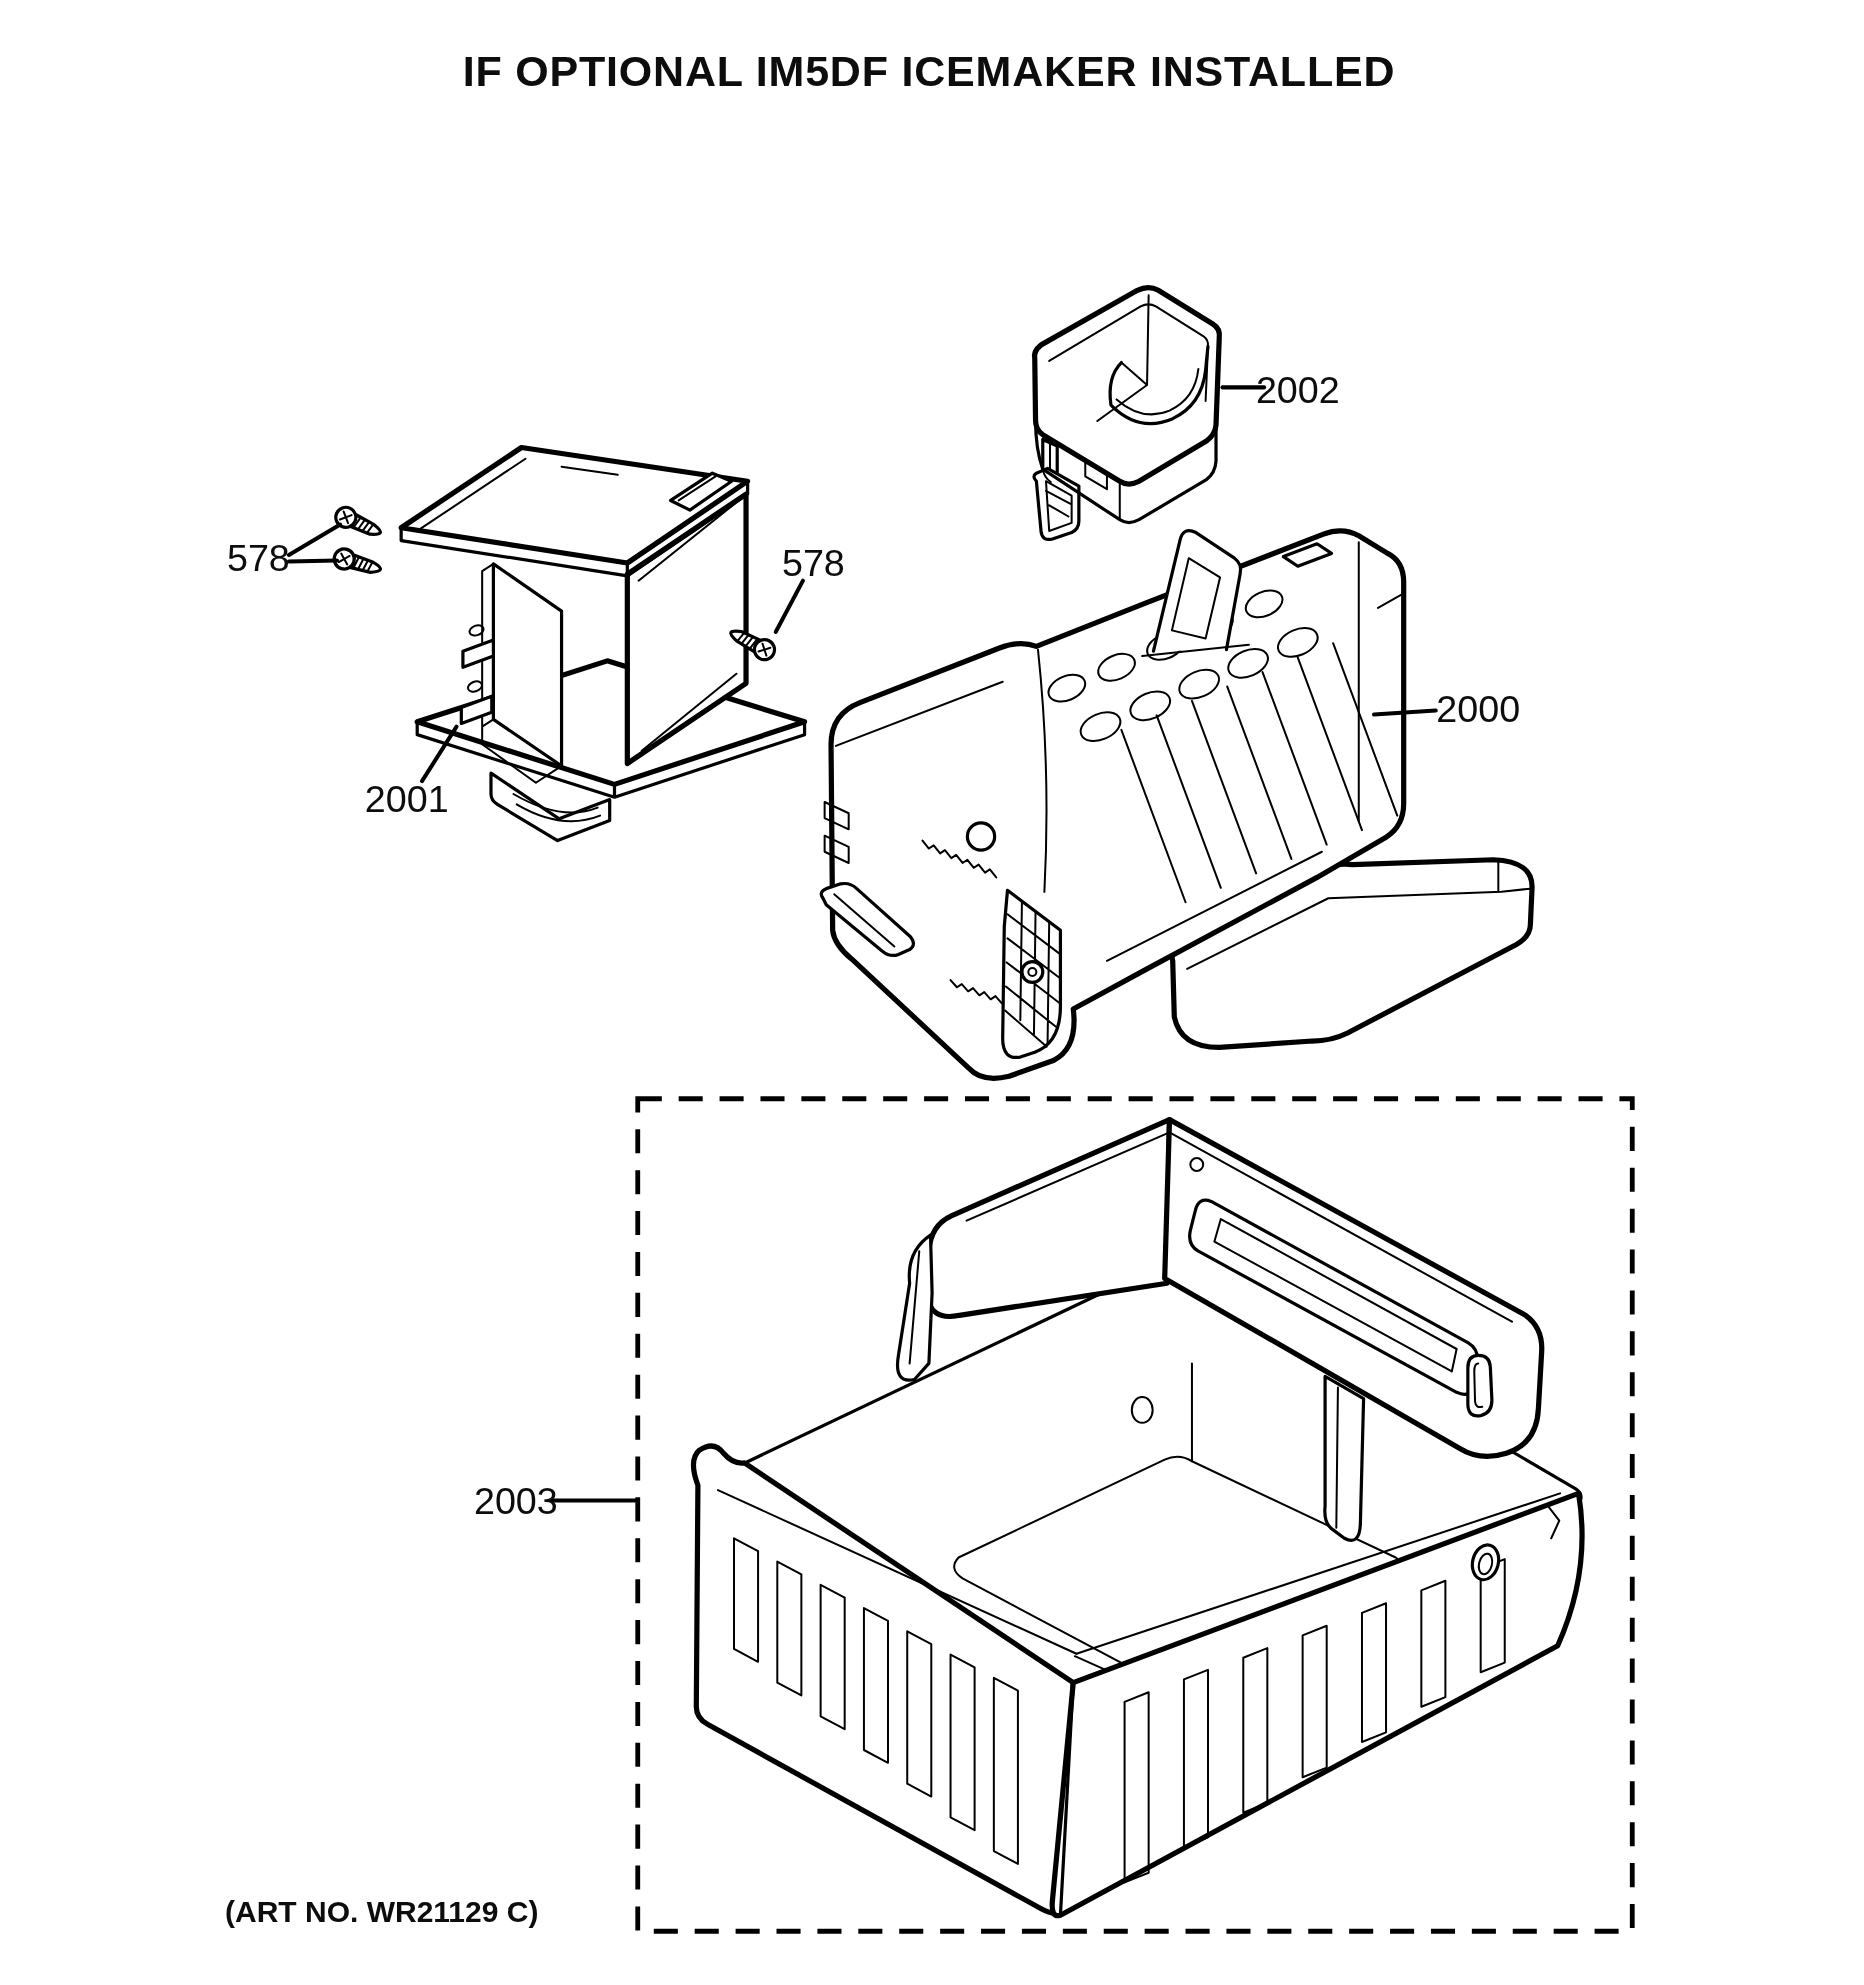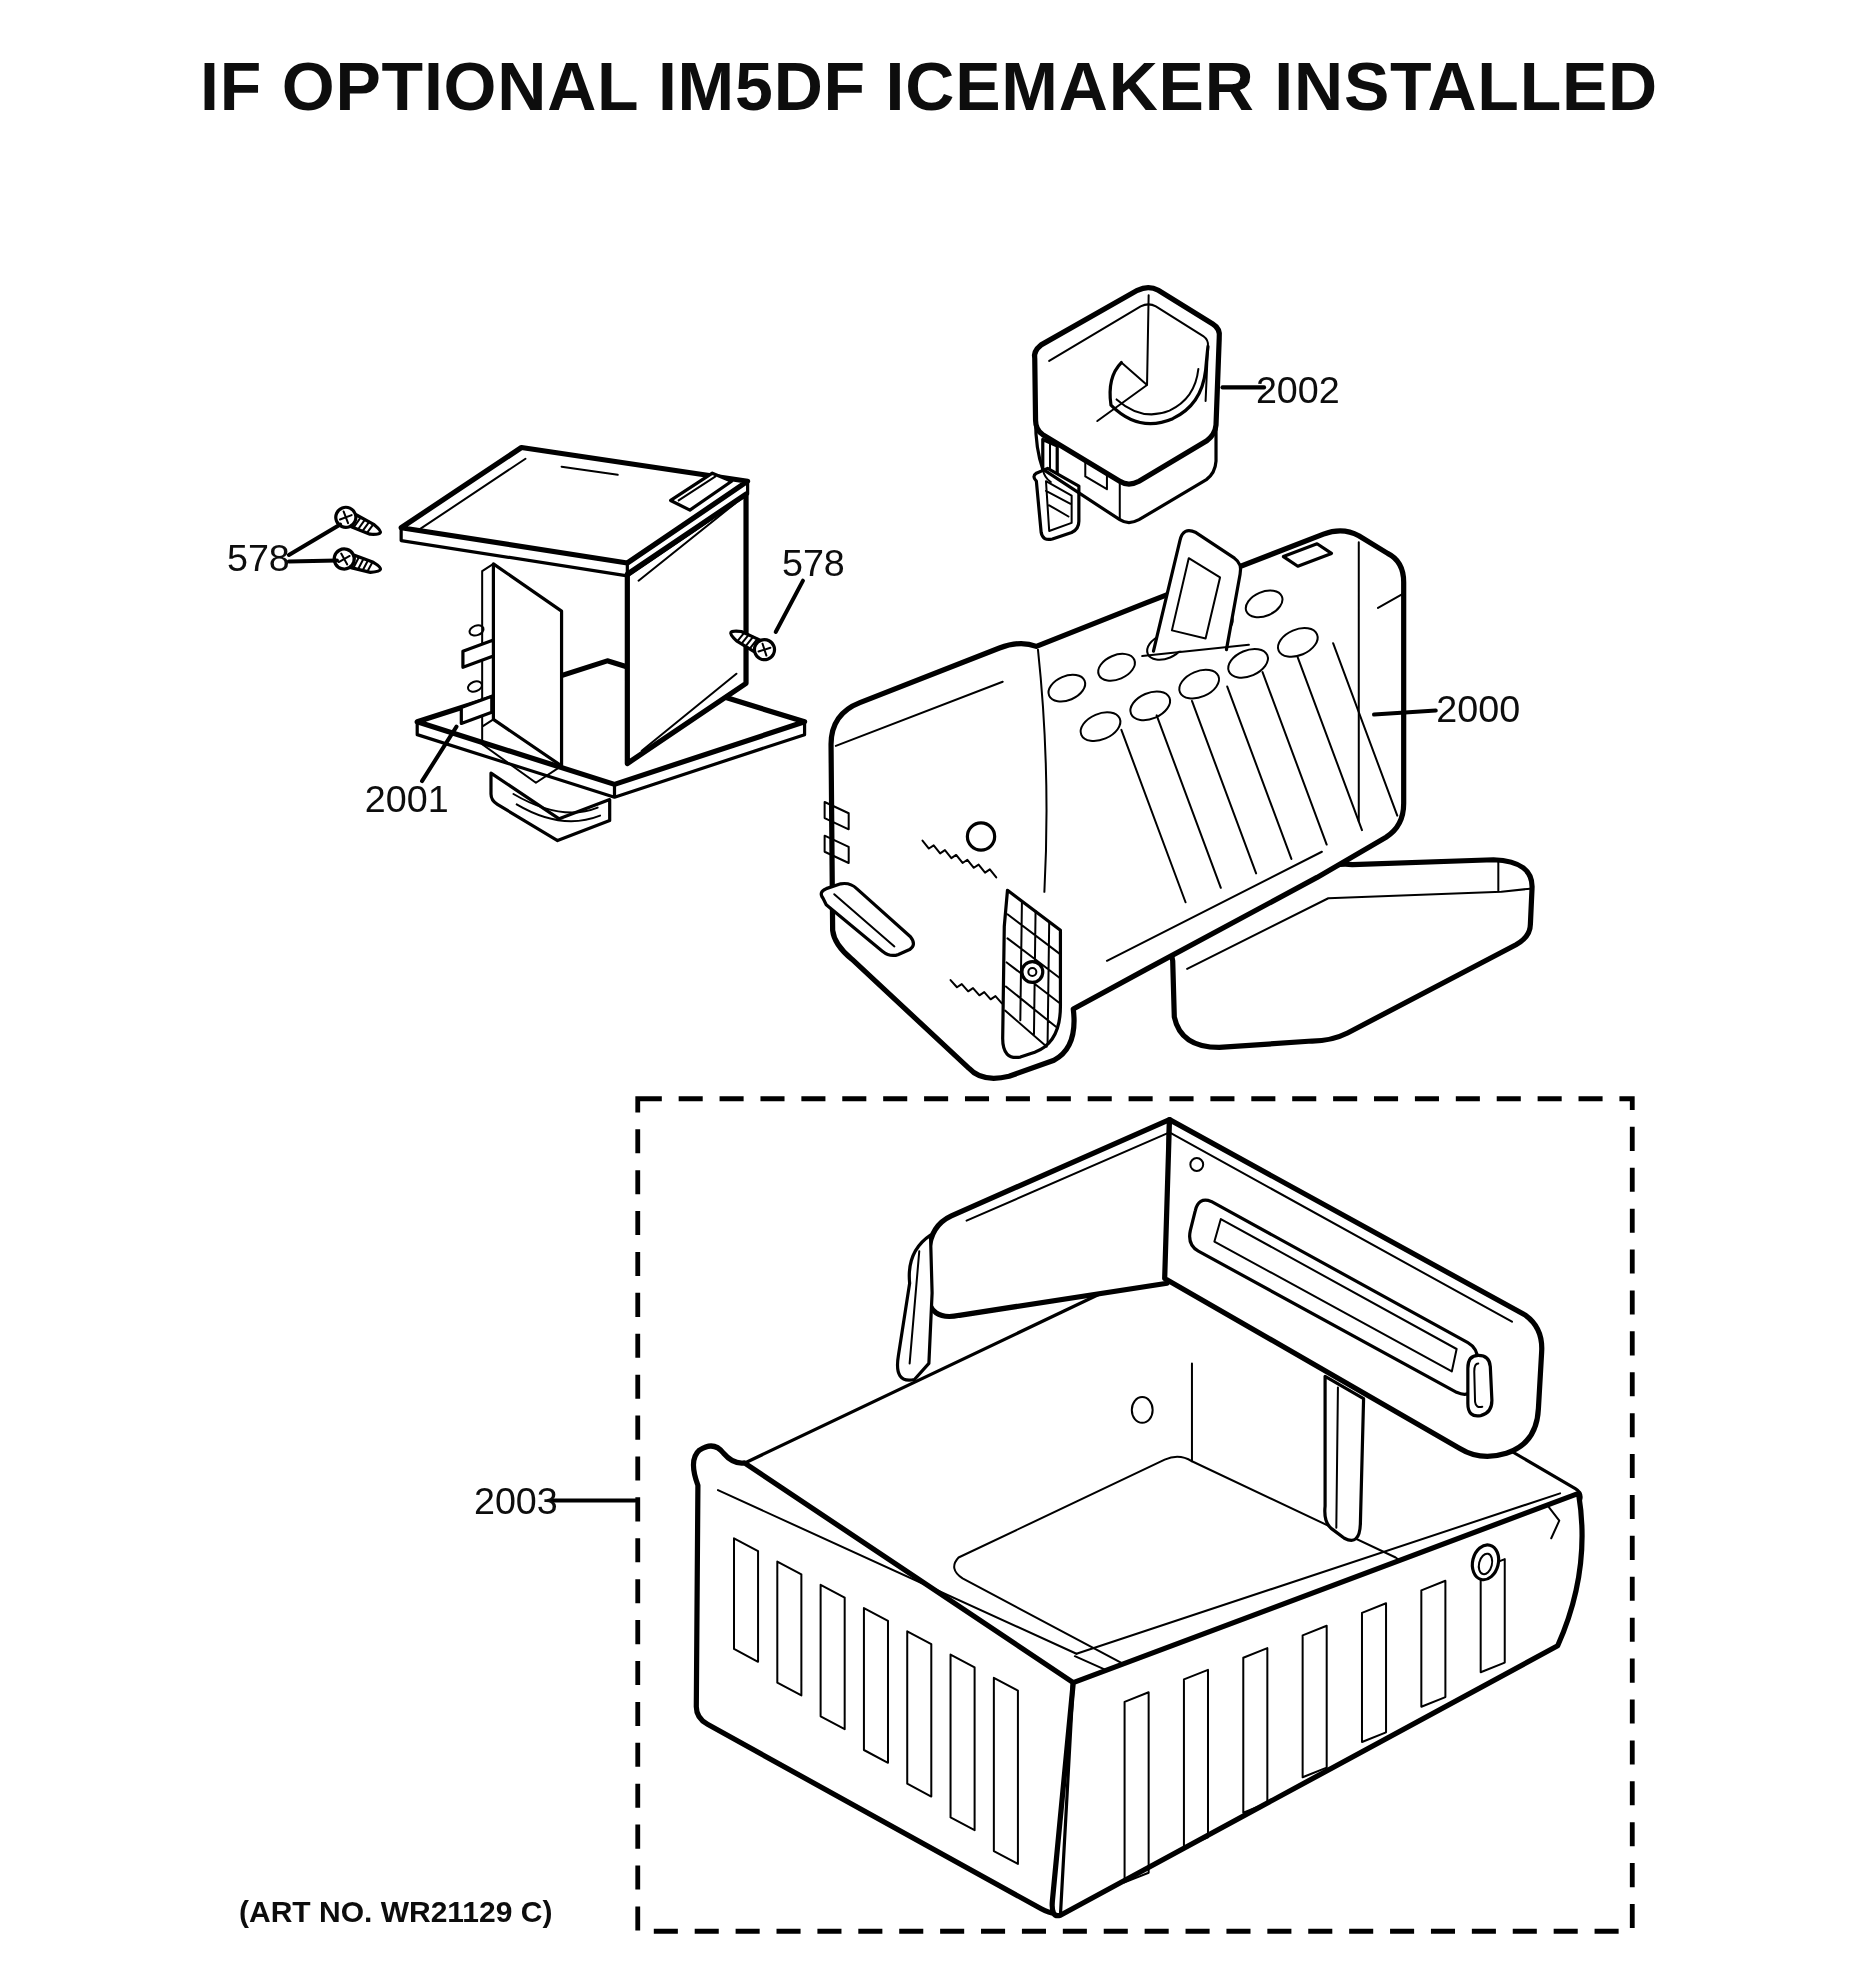--- a/index.html
+++ b/index.html
@@ -7,29 +7,29 @@
     position:relative;
     width:1865px;height:1985px;
     background:#ffffff;
     font-family:"Liberation Sans", sans-serif;
     overflow:hidden;
   }
   .title{
     position:absolute;
     top:47px;left:0;width:1858px;
     text-align:center;
-    font-size:68px;
+    font-size:43px;
     font-weight:bold;
     letter-spacing:0.8px;
     color:#0d0d0d;
     white-space:nowrap;
   }
   .artno{
     position:absolute;
-    left:239px;top:1895px;
+    left:225px;top:1895px;
     font-size:30px;
     font-weight:bold;
     color:#0d0d0d;
     white-space:nowrap;
     text-align:center;
   }
   svg.diagram{position:absolute;top:0;left:0;}
   svg .ln{fill:none;stroke:#000;stroke-width:4;stroke-linecap:round;stroke-linejoin:round;}
   svg .lnT{fill:none;stroke:#000;stroke-width:2.5;stroke-linecap:round;stroke-linejoin:round;}
   svg .lnW{fill:#fff;stroke:#000;stroke-width:6.5;stroke-linecap:round;stroke-linejoin:round;}

